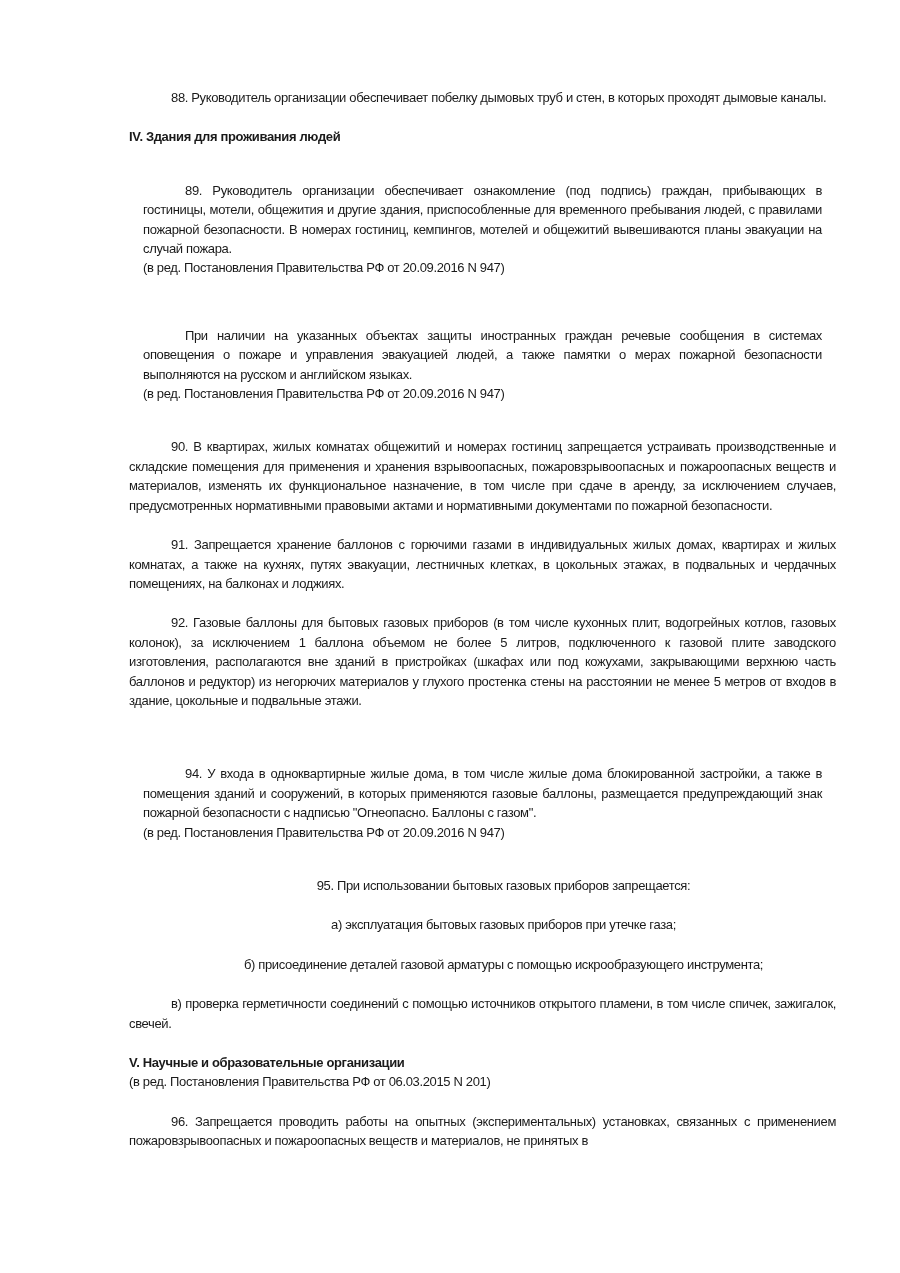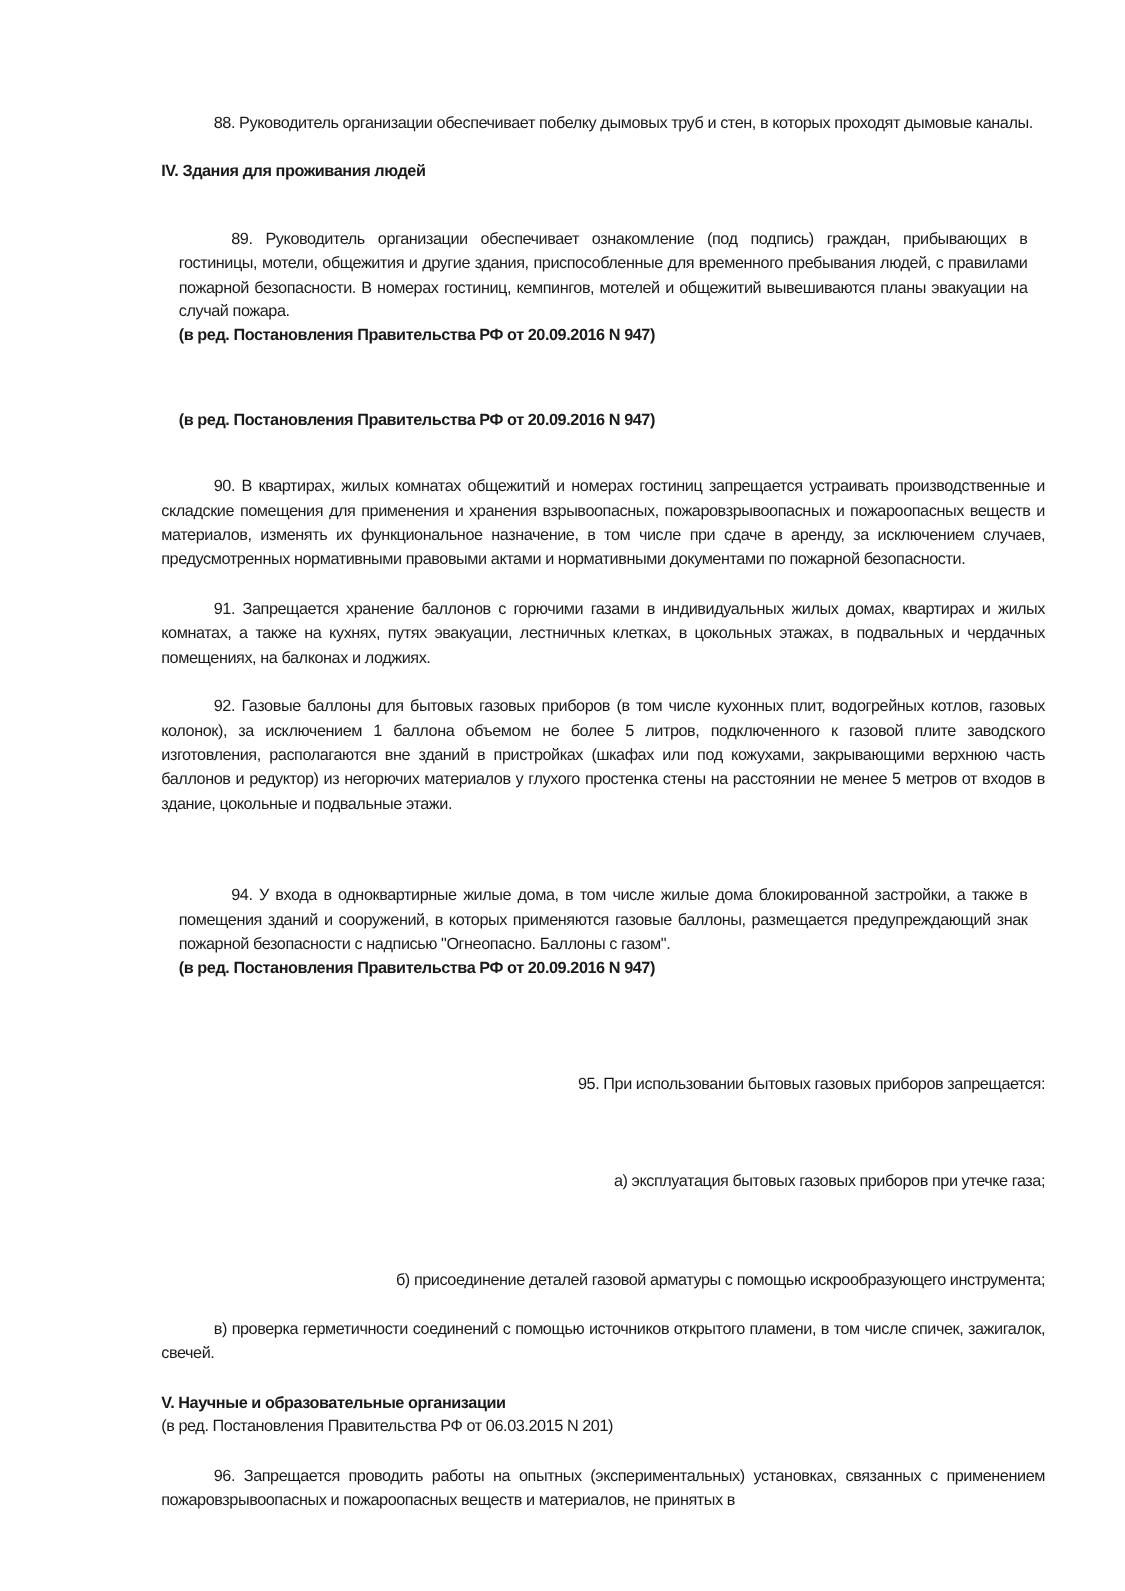--- a/index.html
+++ b/index.html
@@ -22,26 +22,25 @@
       width: 707px;
       font-size: 13px;
       line-height: 19.4px;
       letter-spacing: -0.35px;
     }
     .p {
       margin: 0;
       text-align: justify;
       text-indent: 42px;
     }
-    .p.left { text-align: right; margin-top: 39px; }
+    .p.left { text-align: center; }
     .amend {
       margin: 0;
       text-indent: 0;
       text-align: left;
-      font-weight: bold;
     }
     .gap { height: 20px; }
     .heading {
       margin: 0;
       font-weight: bold;
     }
     .heading-note {
       margin: 0;
     }
     .block { margin: 14px; }
@@ -57,20 +56,21 @@
   <p class="heading">IV. Здания для проживания людей</p>
   <div class="gap"></div>
 
   <div class="block">
     <p class="p">89. Руководитель организации обеспечивает ознакомление (под подпись) граждан, прибывающих в гостиницы, мотели, общежития и другие здания, приспособленные для временного пребывания людей, с правилами пожарной безопасности. В номерах гостиниц, кемпингов, мотелей и общежитий вывешиваются планы эвакуации на случай пожара.</p>
     <p class="amend">(в ред. Постановления Правительства РФ от 20.09.2016 N 947)</p>
   </div>
   <div class="gap"></div>
 
   <div class="block">
+    <p class="p">При наличии на указанных объектах защиты иностранных граждан речевые сообщения в системах оповещения о пожаре и управления эвакуацией людей, а также памятки о мерах пожарной безопасности выполняются на русском и английском языках.</p>
     <p class="amend">(в ред. Постановления Правительства РФ от 20.09.2016 N 947)</p>
   </div>
   <div class="gap"></div>
 
   <p class="p">90. В квартирах, жилых комнатах общежитий и номерах гостиниц запрещается устраивать производственные и складские помещения для применения и хранения взрывоопасных, пожаровзрывоопасных и пожароопасных веществ и материалов, изменять их функциональное назначение, в том числе при сдаче в аренду, за исключением случаев, предусмотренных нормативными правовыми актами и нормативными документами по пожарной безопасности.</p>
   <div class="gap"></div>
 
   <p class="p">91. Запрещается хранение баллонов с горючими газами в индивидуальных жилых домах, квартирах и жилых комнатах, а также на кухнях, путях эвакуации, лестничных клетках, в цокольных этажах, в подвальных и чердачных помещениях, на балконах и лоджиях.</p>
   <div class="gap"></div>
 

